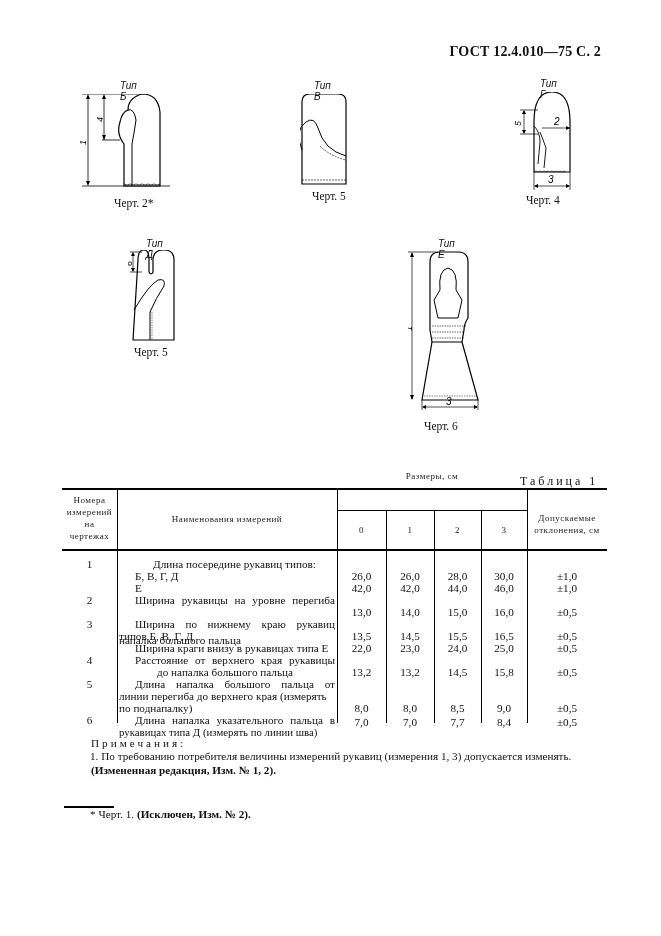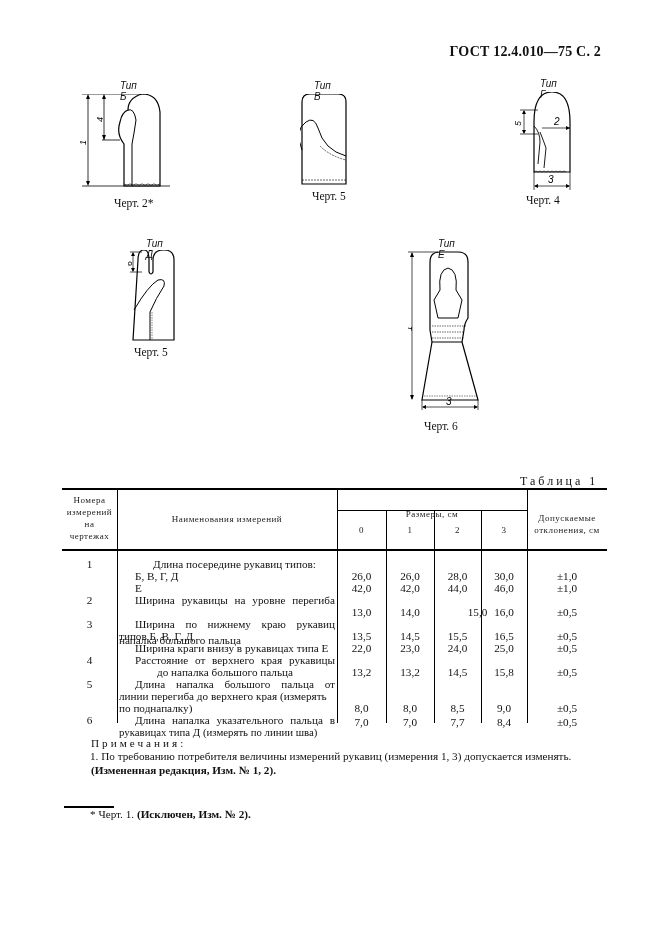--- a/index.html
+++ b/index.html
@@ -132,21 +132,21 @@
   <div class="vl" style="left:481px; top:510px; height:213px;"></div>
   <div class="vl" style="left:527px; top:489px; height:234px;"></div>
 
   <div class="hd" style="left:62px; top:494px; width:55px;">
     <div>Номера</div>
     <div>измерений</div>
     <div>на</div>
     <div>чертежах</div>
   </div>
   <div class="hd" style="left:117px; top:513px; width:220px;">Наименования измерений</div>
-  <div class="hd" style="left:337px; top:508px; width:190px;">Размеры, см</div>
+  <div class="hd" style="left:337px; top:470px; width:190px;">Размеры, см</div>
   <div class="hd" style="left:337px; top:524px; width:49px;">0</div>
   <div class="hd" style="left:386px; top:524px; width:48px;">1</div>
   <div class="hd" style="left:434px; top:524px; width:47px;">2</div>
   <div class="hd" style="left:481px; top:524px; width:46px;">3</div>
   <div class="hd" style="left:527px; top:512px; width:80px;">
     <div>Допускаемые</div>
     <div>отклонения, см</div>
   </div>
 
   <div class="cell num" style="left:62px; top:558px; width:55px;">1</div>
@@ -164,21 +164,21 @@
   <div class="cell num" style="left:386px; top:582px; width:48px;">42,0</div>
   <div class="cell num" style="left:434px; top:582px; width:47px;">44,0</div>
   <div class="cell num" style="left:481px; top:582px; width:46px;">46,0</div>
   <div class="cell num" style="left:527px; top:582px; width:80px;">±1,0</div>
 
   <div class="cell num" style="left:62px; top:594px; width:55px;">2</div>
   <div class="cell" style="left:135px; top:594px; width:200px; text-align:justify; text-align-last:justify;">Ширина рукавицы на уровне перегиба</div>
   <div class="cell" style="left:119px; top:634px;">напалка большого пальца</div>
   <div class="cell num" style="left:337px; top:606px; width:49px;">13,0</div>
   <div class="cell num" style="left:386px; top:606px; width:48px;">14,0</div>
-  <div class="cell num" style="left:434px; top:606px; width:47px;padding-left:20px;">15,0</div>
+  <div class="cell num" style="left:434px; top:606px; width:47px;">15,0</div>
   <div class="cell num" style="left:481px; top:606px; width:46px;">16,0</div>
   <div class="cell num" style="left:527px; top:606px; width:80px;">±0,5</div>
 
   <div class="cell num" style="left:62px; top:618px; width:55px;">3</div>
   <div class="cell" style="left:135px; top:618px; width:200px; text-align:justify; text-align-last:justify;">Ширина по нижнему краю рукавиц</div>
   <div class="cell" style="left:119px; top:630px;">типов Б, В, Г, Д</div>
   <div class="cell num" style="left:337px; top:630px; width:49px;">13,5</div>
   <div class="cell num" style="left:386px; top:630px; width:48px;">14,5</div>
   <div class="cell num" style="left:434px; top:630px; width:47px;">15,5</div>
   <div class="cell num" style="left:481px; top:630px; width:46px;">16,5</div>

